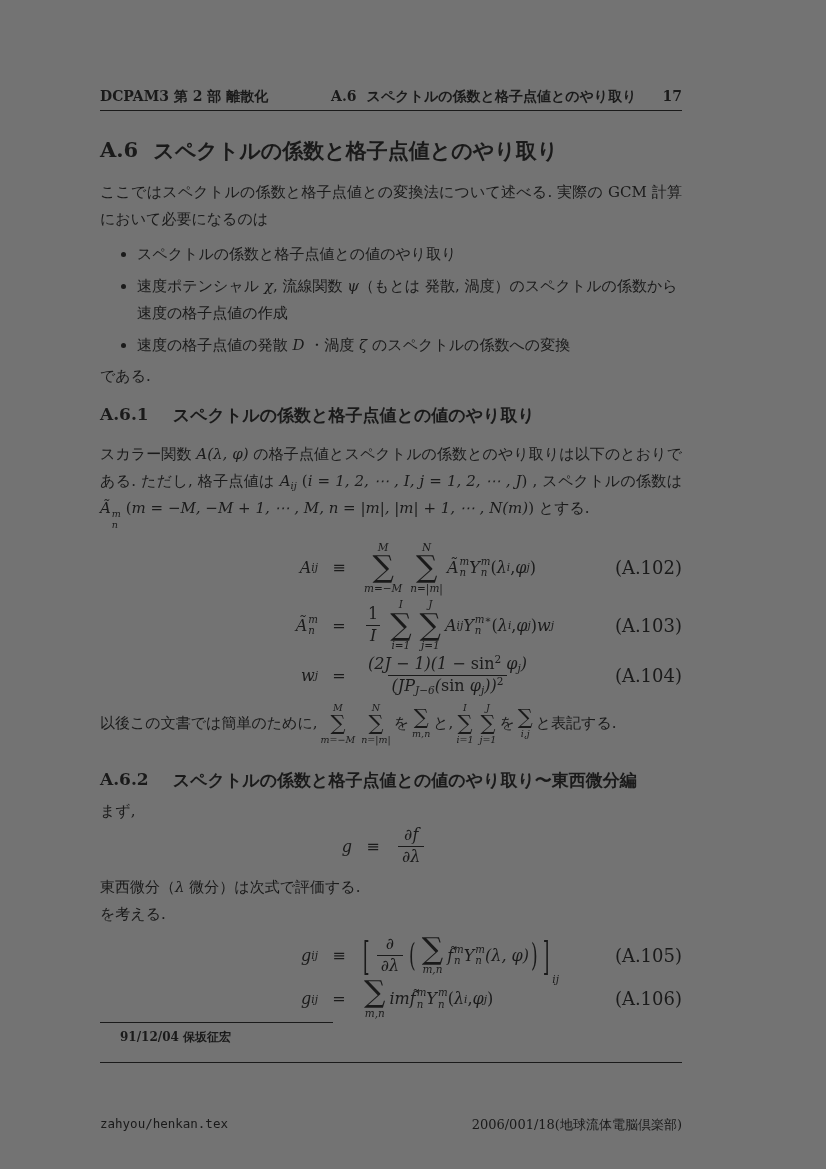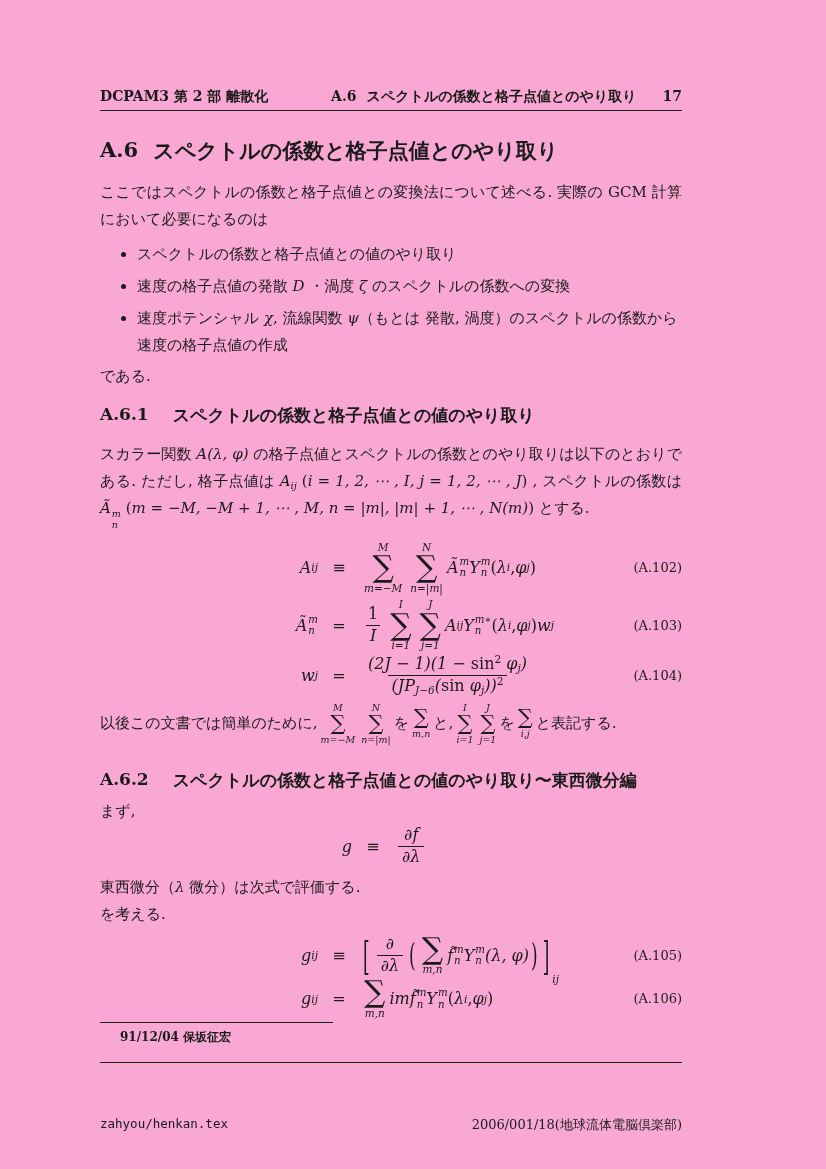--- a/index.html
+++ b/index.html
@@ -3,21 +3,21 @@
 <meta charset="utf-8">
 <style>
   * { box-sizing: border-box; }
   html, body { margin: 0; padding: 0; }
   body {
     width: 826px; height: 1169px;
     background: #ffffff;
     color: #1a1a1a;
     font-family: "DejaVu Serif", serif;
   }
-  .page { position: relative; width: 826px; height: 1169px; overflow: hidden; background: #f9a8d4; }
+  .page { position: relative; width: 826px; height: 1169px; overflow: hidden; background: #737373; }
   .content { position: absolute; left: 100px; top: 0; width: 582px; }
 
   
   .running-header { display: flex; align-items: baseline; padding-top: 88px; font-weight: bold; font-size: 14px; }
   .rh-right { margin-left: auto; display: flex; gap: 26px; align-items: baseline; }
   .rh-sec { display: flex; gap: 10px; }
   .header-rule { border-bottom: 1.2px solid #1a1a1a; margin-top: 4px; }
 
   
   h1.title { font-size: 21px; font-weight: bold; margin: 26px 0 0 0; display: flex; gap: 15px; }
@@ -53,21 +53,21 @@
   .big { display: inline-block; transform: scaleY(2.35); margin: 0 3px; font-style: normal; font-size: 17px; }
   .big.paren { transform: scaleY(1.9); margin: 0 2px; }
   .bigsub { align-self: flex-end; transform: translateY(9px); font-size: 10.5px; font-style: italic; }
 
   
   .eq { display: flex; align-items: center; font-size: 16px; margin-top: 8px; }
   .eq-lhs { width: 218px; display: inline-flex; justify-content: flex-end; align-items: center; }
   .eq-lhs.w2 { width: 252px; }
   .eq-rel { width: 42px; display: inline-flex; justify-content: center; }
   .eq-rhs { display: inline-flex; align-items: center; }
-  .eq-no { margin-left: auto; font-size: 13px; font-style: normal; }
+  .eq-no { margin-left: auto; font-size: 18px; font-style: normal; }
   .eq.mt4 { margin-top: 4px; }
   .eq.mt2 { margin-top: 2px; }
   .eq.mt6 { margin-top: 6px; }
   .eq.mt0 { margin-top: 0; }
 
   
   .notation { display: flex; align-items: center; font-size: 15px; margin-top: 6px; flex-wrap: nowrap; }
 
   
   .footnote-rule { position: absolute; left: 100px; top: 1022px; width: 233px; border-top: 1px solid #1a1a1a; }
@@ -101,25 +101,25 @@
 
     <p class="body">ここではスペクトルの係数と格子点値との変換法について述べる. 実際の GCM 計算において必要になるのは</p>
 
     <ul class="blist">
       <li>
         <span class="bullet-dot"></span>
         <span>スペクトルの係数と格子点値との値のやり取り</span>
       </li>
       <li>
         <span class="bullet-dot"></span>
-        <span>速度の格子点値の発散 </span><span class="mi">D</span><span> ・渦度 </span><span class="mi">ζ</span><span> のスペクトルの係数への変換</span>
+        <span>速度ポテンシャル </span><span class="mi">χ</span><span>, 流線関数 </span><span class="mi">ψ</span><span>（もとは 発散, 渦度）のスペクトルの係数から速度の格子点値の作成</span>
       </li>
       <li>
         <span class="bullet-dot"></span>
-        <span>速度ポテンシャル </span><span class="mi">χ</span><span>, 流線関数 </span><span class="mi">ψ</span><span>（もとは 発散, 渦度）のスペクトルの係数から速度の格子点値の作成</span>
+        <span>速度の格子点値の発散 </span><span class="mi">D</span><span> ・渦度 </span><span class="mi">ζ</span><span> のスペクトルの係数への変換</span>
       </li>
     </ul>
 
     <p class="body mt4">である.</p>
 
     <h2 class="subhead">
       <span>A.6.1</span>
       <span>スペクトルの係数と格子点値との値のやり取り</span>
     </h2>
 

